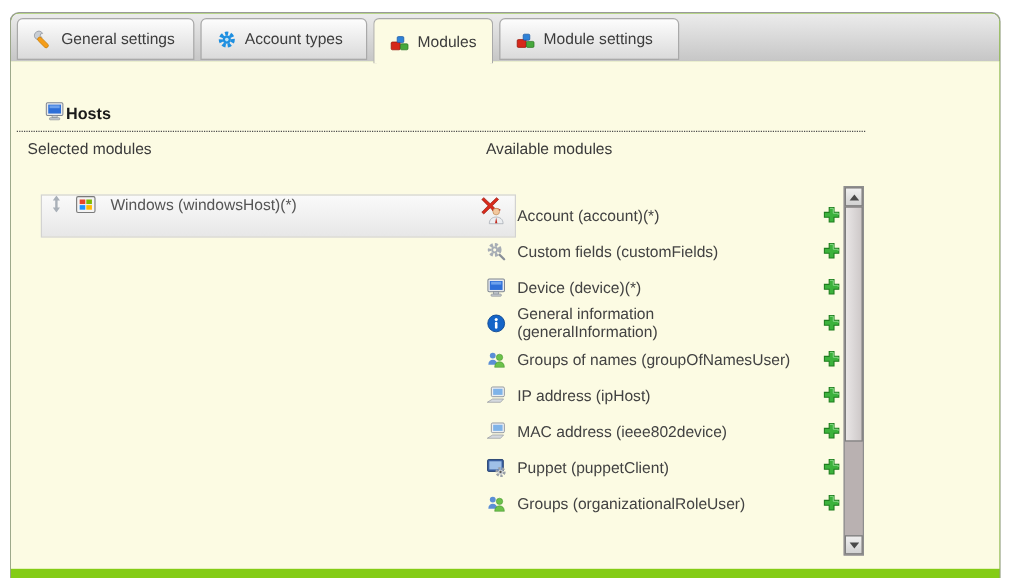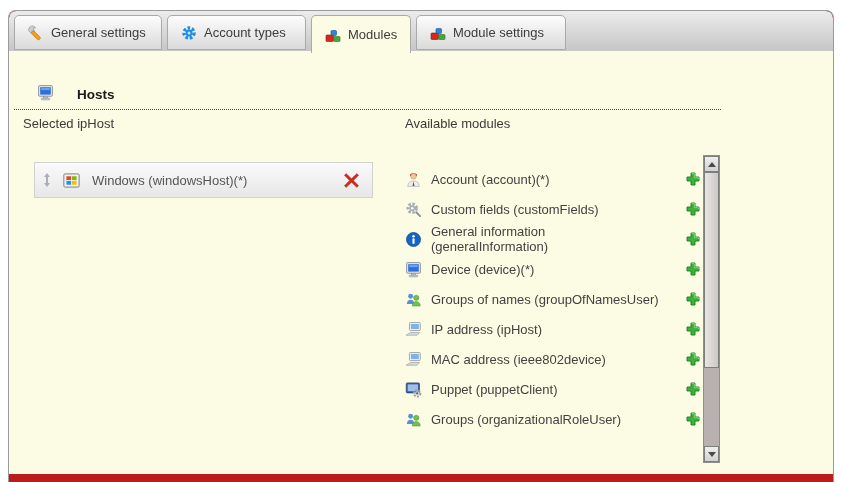--- a/index.html
+++ b/index.html
@@ -1,52 +1,52 @@
 <!DOCTYPE html>
 <html><head>
 <meta charset="utf-8">
 <style>
   html,body{margin:0;padding:0;background:#fff;}
   body{width:841px;height:482px;position:relative;overflow:hidden;
        font-family:"Liberation Sans","DejaVu Sans",sans-serif;font-size:13px;color:#3c3c3c;}
 
   .frame{position:absolute;left:8px;top:10px;width:826px;height:472px;
          border:1px solid #9a9a9a;border-bottom:none;border-radius:8px 8px 0 0;
-         background:#b91c1c;box-sizing:border-box;overflow:hidden;}
+         background:#84cc16;box-sizing:border-box;overflow:hidden;}
 
   
   .tabbar{position:absolute;left:0;top:0;right:0;height:40px;
           background:linear-gradient(#ececec,#c6c6c6);
           border-bottom:1px solid #b0b0b0;border-radius:7px 7px 0 0;}
   .tab{position:absolute;top:4px;height:35px;box-sizing:border-box;
        display:flex;align-items:center;gap:7px;padding-left:13px;
        border:1px solid #a9a9a9;border-radius:5px 5px 0 0;cursor:pointer;
        background:linear-gradient(#fdfdfd,#dadada);color:#3c3c3c;}
   .tab.active{height:38px;background:#fcfbe3;border-bottom:none;z-index:3;}
   .tic{width:16px;height:16px;display:inline-flex;flex:0 0 auto;}
   .tic svg{width:16px;height:16px;}
 
   
   .content{position:absolute;left:0;top:40px;width:100%;height:423px;
            background:#fcfbe3;}
-  .hosts-header{position:absolute;left:28px;top:33px;display:flex;align-items:center;gap:23px;}
+  .hosts-header{position:absolute;left:28px;top:33px;display:flex;align-items:center;gap:1px;}
   .hosts-header .hic svg{width:17px;height:17px;}
   .hosts-title{font-weight:bold;font-size:13.5px;color:#1a1a1a;}
   .dotted-rule{position:absolute;left:5px;top:57px;width:707px;height:1px;
                border-bottom:1px dotted #4a4a4a;}
 
   .col-heading{position:absolute;top:65px;color:#3a3a3a;}
   .sel-heading{left:14px;}
   .avl-heading{left:396px;text-align:right;}
 
   
-  .selected-box{position:absolute;left:25px;top:111px;width:339px;height:36px;
+  .selected-box{position:absolute;left:25px;top:111px;width:396px;height:36px;
                 box-sizing:border-box;border:1px solid #d2d2d2;
                 background:linear-gradient(#fafafa,#e7e7e7);
-                display:flex;align-items:center;}
+                display:flex;}
   .drag-handle{width:10px;margin:0 10px 0 8px;display:inline-flex;cursor:grab;}
   .sel-icon{width:17px;height:15px;display:inline-flex;margin-right:12px;}
   .sel-label{color:#555;flex:1;}
   .del-btn{background:none;border:0;padding:0;margin-right:12px;cursor:pointer;
            width:17px;height:17px;display:inline-flex;}
 
   
   .avail-list{position:absolute;left:396px;top:104px;width:298px;height:316px;
               overflow:hidden;padding-top:9px;box-sizing:border-box;}
   .avail-row{display:flex;align-items:center;min-height:30px;}
@@ -198,21 +198,21 @@
   <div class="content">
 
     <div class="hosts-header">
       <span class="hic"><svg viewBox="0 0 16 16">
             <use href="#g-monitor"></use>
           </svg></span>
       <span class="hosts-title">Hosts</span>
     </div>
     <div class="dotted-rule"></div>
 
-    <div class="col-heading sel-heading">Selected ipHost</div>
+    <div class="col-heading sel-heading">Selected modules</div>
     <div class="col-heading avl-heading">Available modules</div>
 
     <div class="selected-box">
       <span class="drag-handle">
           <svg viewBox="0 0 8 14" width="8" height="14">
             <use href="#g-updown"></use>
           </svg>
         </span>
       <span class="sel-icon">
           <svg viewBox="0 0 16 14" width="17" height="15">
@@ -254,38 +254,38 @@
             <svg viewBox="0 0 16 16" width="16" height="16">
               <use href="#g-plus"></use>
             </svg>
           </button>
       </div>
 
 
       <div class="avail-row">
         <span class="ic">
             <svg viewBox="0 0 16 16">
+              <use href="#g-monitor"></use>
+            </svg>
+          </span>
+        <span class="avail-label">Device (device)(*)</span>
+        <button class="plus-btn">
+            <svg viewBox="0 0 16 16" width="16" height="16">
+              <use href="#g-plus"></use>
+            </svg>
+          </button>
+      </div>
+
+      <div class="avail-row">
+        <span class="ic">
+            <svg viewBox="0 0 16 16">
               <use href="#g-info"></use>
             </svg>
           </span>
         <span class="avail-label">General information (generalInformation)</span>
-        <button class="plus-btn">
-            <svg viewBox="0 0 16 16" width="16" height="16">
-              <use href="#g-plus"></use>
-            </svg>
-          </button>
-      </div>
-
-      <div class="avail-row">
-        <span class="ic">
-            <svg viewBox="0 0 16 16">
-              <use href="#g-monitor"></use>
-            </svg>
-          </span>
-        <span class="avail-label">Device (device)(*)</span>
         <button class="plus-btn">
             <svg viewBox="0 0 16 16" width="16" height="16">
               <use href="#g-plus"></use>
             </svg>
           </button>
       </div>
 
       <div class="avail-row">
         <span class="ic">
             <svg viewBox="0 0 16 16">

